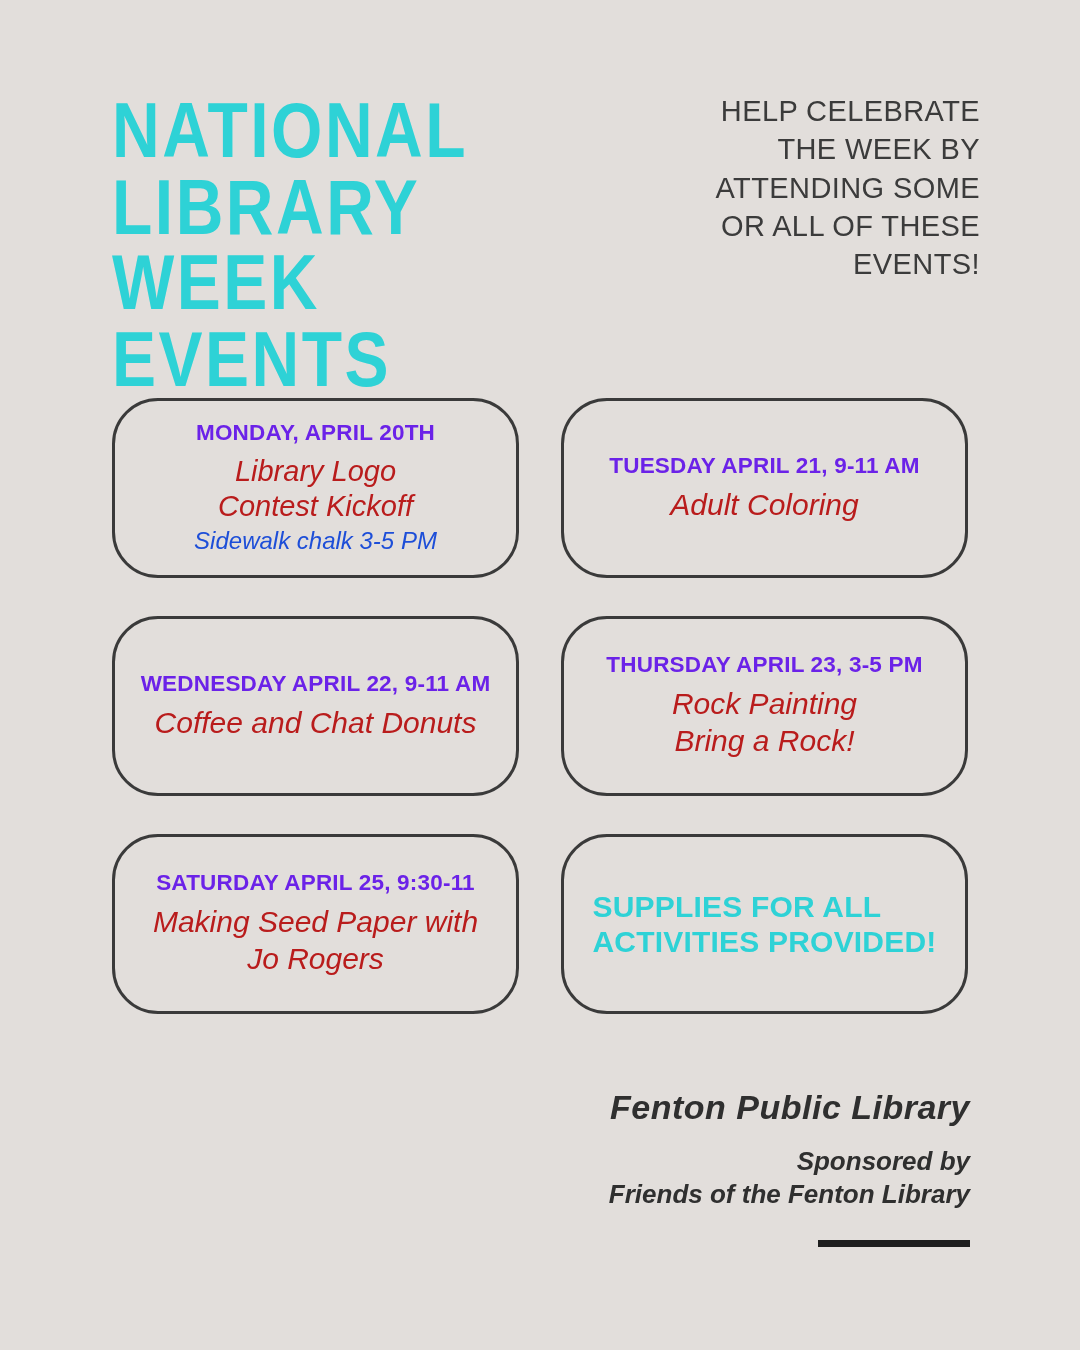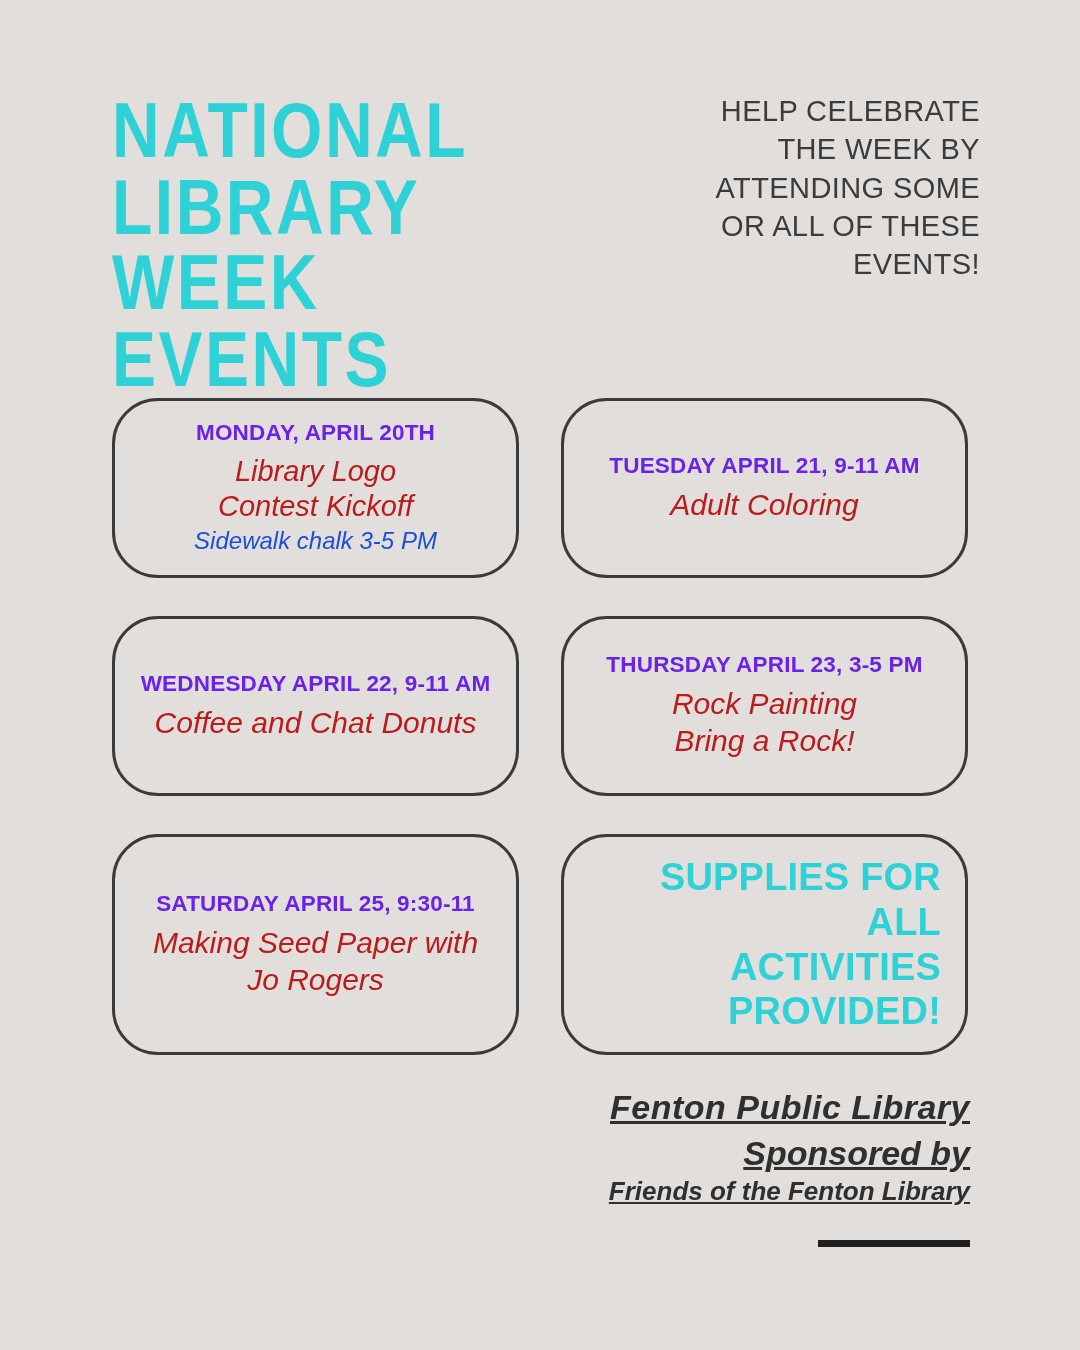--- a/index.html
+++ b/index.html
@@ -113,49 +113,48 @@
     border-radius: 46px;
     box-sizing: border-box;
     display: flex;
     align-items: center;
     justify-content: center;
     padding: 18px 24px;
   }
   .supplies-text {
     color: #2ed2d6;
     font-weight: bold;
-    font-size: 38px;
+    font-size: 30px;
     line-height: 1.18;
-    text-align: right;
+    text-align: left;
     text-transform: uppercase;
     letter-spacing: 0.2px;
   }
   .supplies-text .l { display: block; }
 
   
   .footer {
     position: absolute;
     left: 560px;
     top: 1086px;
     width: 410px;
     text-align: right;
     color: #2f2f2f;
     font-style: italic;
     font-weight: bold;
-    text-decoration: underline;
   }
   .footer .org {
     font-size: 34px;
     letter-spacing: 0.5px;
     line-height: 1.25;
   }
   .footer .sponsor {
-    font-size: 34px;
+    font-size: 26px;
     line-height: 1.3;
-    margin-top: 2px;
+    margin-top: 16px;
   }
   .footer .friends {
     font-size: 26px;
     line-height: 1.3;
   }
   .rule {
     position: absolute;
     left: 818px;
     top: 1240px;
     width: 152px;

